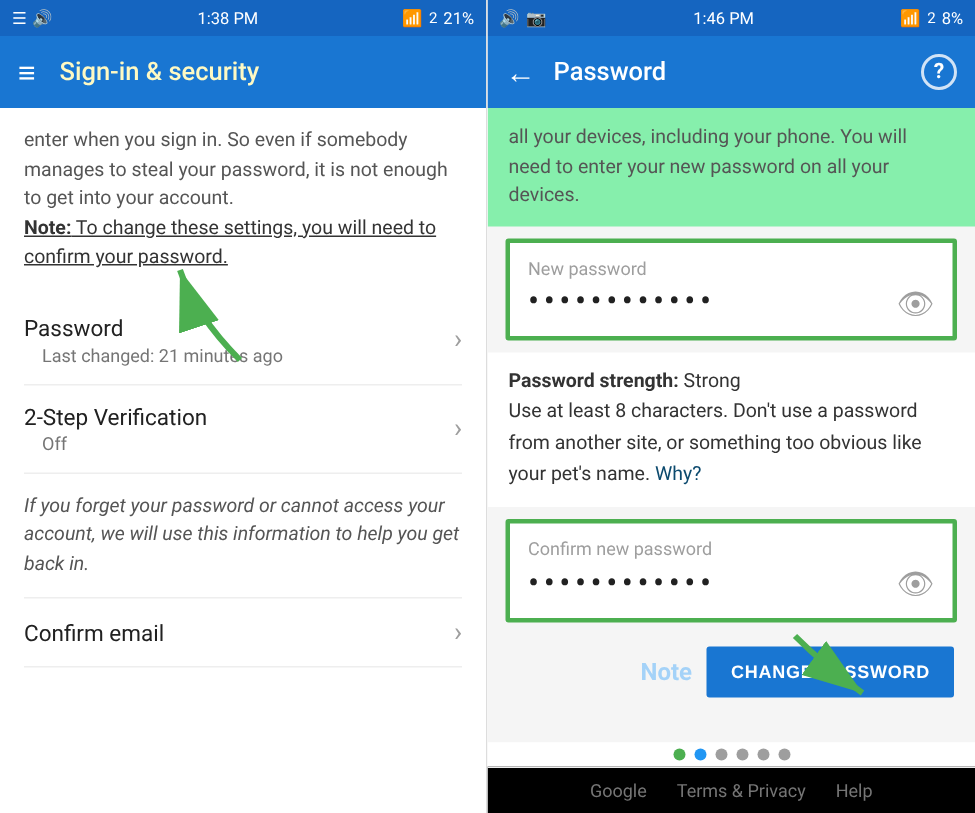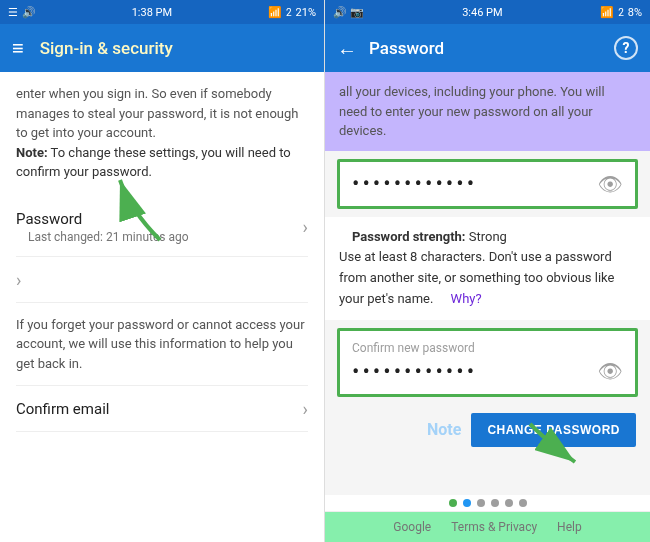--- a/index.html
+++ b/index.html
@@ -48,21 +48,21 @@
     
     .left-content {
       flex: 1;
       overflow: hidden;
       padding: 12px 16px;
       font-size: 13px;
       color: #333;
     }
 
     .left-content .intro-text { font-size: 13px; color: #555; line-height: 1.5; margin-bottom: 0; }
-    .left-content .note-text { font-size: 13px; color: #333; line-height: 1.5; margin-bottom: 16px; }
+    .left-content .note-text { font-size: 13px; color: #333; line-height: 1.5; margin-bottom: 16px; text-decoration: underline; }
     .left-content .note-text strong { font-weight: bold; }
 
     .menu-item {
       padding: 12px 0;
       border-bottom: 1px solid #eee;
       display: flex;
       align-items: center;
       justify-content: space-between;
       cursor: pointer;
       position: relative;
@@ -71,21 +71,21 @@
     .menu-item .item-info { flex: 1; }
     .menu-item .item-title { font-size: 15px; color: #212121; font-weight: 400; }
     .menu-item .item-subtitle { font-size: 12px; color: #757575; margin-top: 2px; margin-left: 12px; }
     .menu-item .chevron { color: #9e9e9e; font-size: 18px; }
 
     .account-recovery {
       padding: 12px 0;
       border-bottom: 1px solid #eee;
     }
     .account-recovery .section-title { font-size: 15px; color: #212121; margin-bottom: 8px; }
-    .account-recovery .desc { font-size: 13px; color: #555; line-height: 1.5; }
+    .account-recovery .desc { font-size: 13px; color: #555; line-height: 1.5; font-style: italic; }
 
     
     .right-panel {
       width: 325px;
       height: 542px;
       background: #fff;
       display: flex;
       flex-direction: column;
       overflow: hidden;
     }
@@ -127,21 +127,21 @@
     }
 
     
     .right-content {
       flex: 1;
       overflow: hidden;
       background: #f5f5f5;
     }
 
     .right-content .top-text {
-      background: #c4b5fd;
+      background: #86efac;
       padding: 10px 14px;
       font-size: 13px;
       color: #555;
       line-height: 1.5;
     }
 
     .password-field-container {
       background: #fff;
       border: 3px solid #4CAF50;
       margin: 8px 12px;
@@ -175,22 +175,22 @@
     }
 
     .strength-section {
       background: #fff;
       padding: 10px 14px;
       font-size: 13px;
       color: #333;
       line-height: 1.6;
     }
 
-    .strength-section .strength-label strong { font-weight: bold; margin-left: 13px; }
-    .strength-section .why-link { color: #6d28d9; cursor: pointer; margin-left: 14px; }
+    .strength-section .strength-label strong { font-weight: bold; }
+    .strength-section .why-link { color: #0c4a6e; cursor: pointer; }
 
     .confirm-field-container {
       background: #fff;
       border: 3px solid #4CAF50;
       margin: 8px 12px;
       padding: 10px 12px;
       border-radius: 2px;
     }
 
     .confirm-field-container .field-label {
@@ -245,21 +245,21 @@
       cursor: pointer;
       text-transform: uppercase;
     }
 
     .footer-links {
       display: flex;
       justify-content: center;
       gap: 20px;
       padding: 8px;
       border-top: 1px solid #eee;
-      background: #86efac;
+      background: #000000;
     }
 
     .footer-links a {
       font-size: 12px;
       color: #757575;
       text-decoration: none;
       cursor: pointer;
     }
 
     
@@ -324,20 +324,24 @@
 
     <div class="menu-item">
       <div class="item-info">
         <div class="item-title">Password</div>
         <div class="item-subtitle">Last changed: 21 minutes ago</div>
       </div>
       <span class="chevron">›</span>
     </div>
 
     <div class="menu-item">
+      <div class="item-info">
+        <div class="item-title">2-Step Verification</div>
+        <div class="item-subtitle">Off</div>
+      </div>
       <span class="chevron">›</span>
     </div>
 
     <div class="account-recovery">
       <div class="desc">If you forget your password or cannot access your account, we will use this information to help you get back in.</div>
     </div>
 
     <div class="menu-item">
       <div class="item-info">
         <div class="item-title">Confirm email</div>
@@ -356,40 +360,41 @@
   </svg>
 </div>
 
 <div class="right-panel right-wrapper">
 
   <div class="status-bar-right">
     <div class="left-icons">
       <span>🔊</span>
       <span>📷</span>
     </div>
-    <span>3:46 PM</span>
+    <span>1:46 PM</span>
     <div class="right-icons">
       <span>📶</span>
       <span style="font-size:10px;">2</span>
       <span>8%</span>
     </div>
   </div>
 
   <div class="top-bar-right">
     <div class="left-section">
       <span class="back-icon">←</span>
       <span class="title">Password</span>
     </div>
     <div class="help-icon">?</div>
   </div>
 
   <div class="right-content">
     <div class="top-text">all your devices, including your phone. You will need to enter your new password on all your devices.</div>
 
     <div class="password-field-container">
+      <div class="field-label">New password</div>
       <div class="field-row">
         <span class="dots">••••••••••••</span>
         <span class="eye-icon">👁</span>
       </div>
     </div>
 
     <div class="strength-section">
       <div class="strength-label"><strong>Password strength:</strong> <span>Strong</span></div>
       <div>Use at least 8 characters. Don't use a password from another site, or something too obvious like your pet's name. <span class="why-link">Why?</span></div>
     </div>

